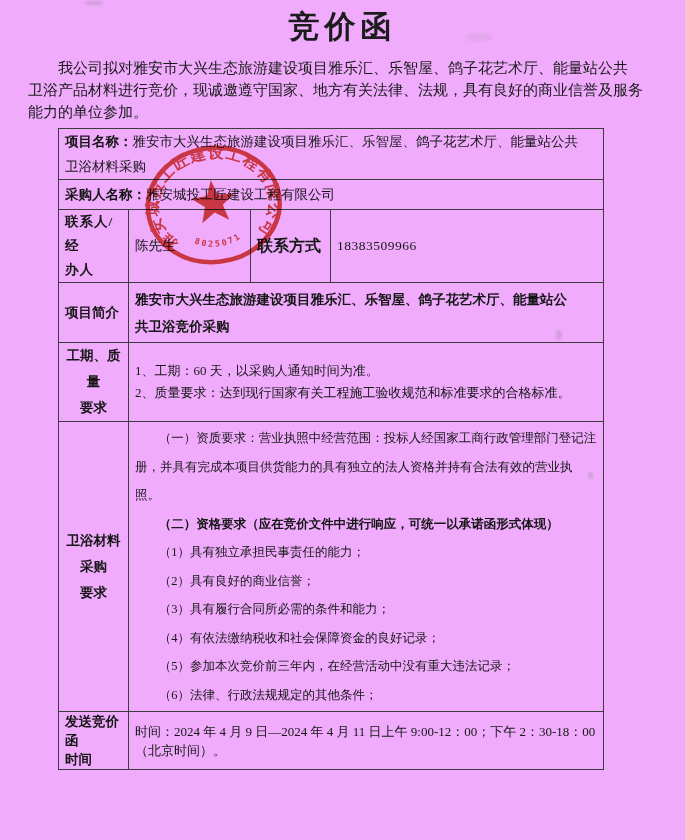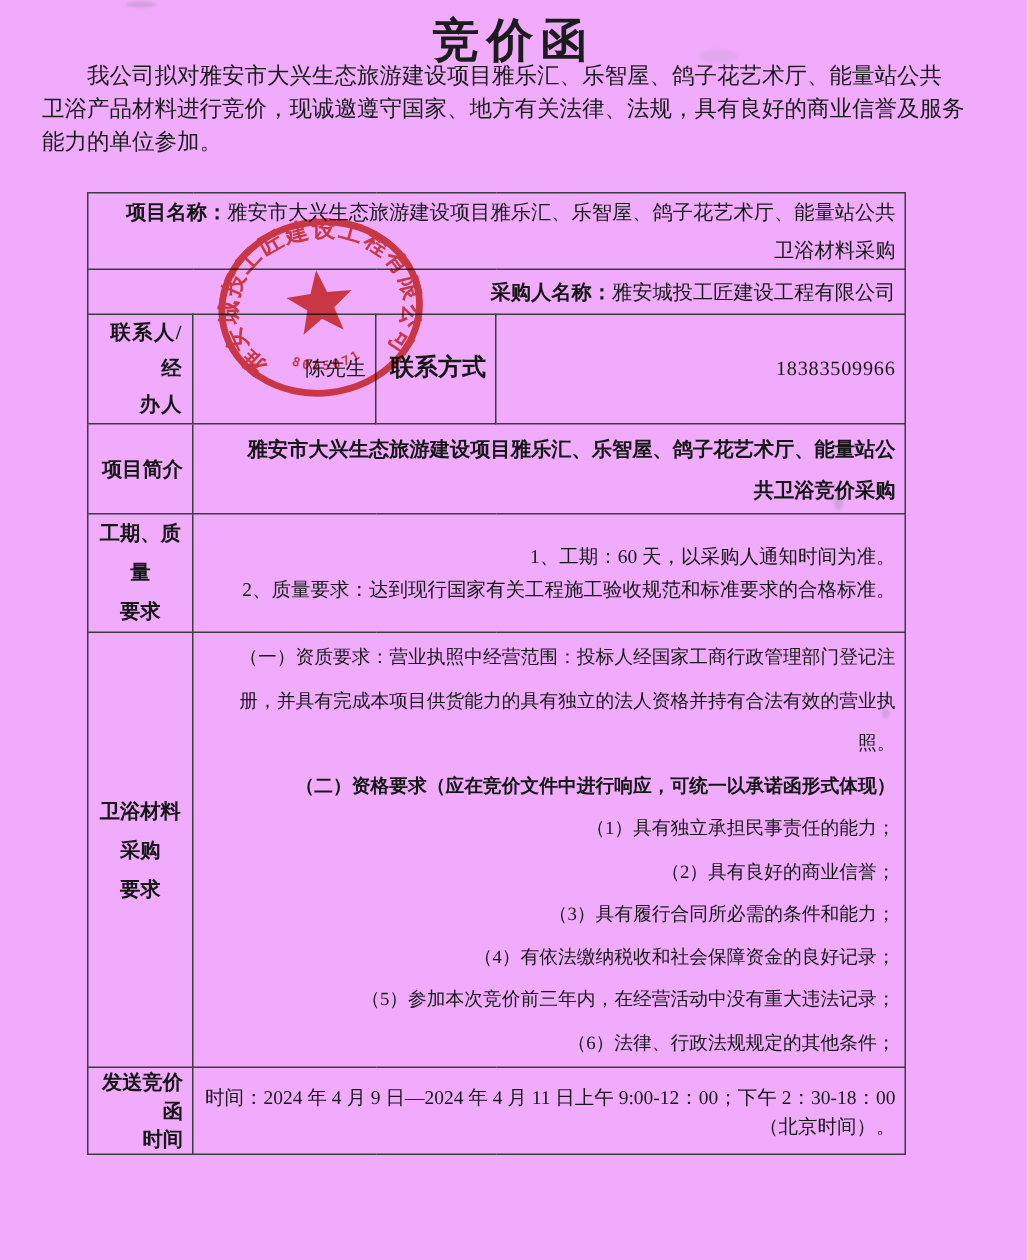--- a/index.html
+++ b/index.html
@@ -7,31 +7,31 @@
     position:relative;width:685px;height:840px;overflow:hidden;
     background:#f0abfc;color:#161616;
     font-family:"Liberation Serif","DejaVu Serif",serif;
     padding-left:36px;
   }
   .doc-title{
     position:absolute;top:6px;left:0;width:685px;text-align:center;
     font-size:31px;font-weight:700;letter-spacing:5px;color:#1c1c1c;
   }
   .intro{
-    position:absolute;top:40px;left:28px;width:632px;
+    position:absolute;top:57px;left:28px;width:632px;
     font-size:15px;line-height:22px;white-space:pre-line;text-indent:2em;
     color:#1a1a1a;
   }
   table.bid{
     position:absolute;left:58px;top:128px;width:545px;
     border-collapse:collapse;table-layout:fixed;
   }
   table.bid td{
     border:1px solid #3c3c3c;vertical-align:middle;
-    font-size:13.5px;line-height:26px;padding:0 6px;overflow:hidden;text-align:right;
+    font-size:13.5px;line-height:26px;padding:0 6px;overflow:hidden;
   }
   td.lab{
     font-weight:700;font-size:12.5px;line-height:26px;
     white-space:pre-line;padding:0 2px;text-align:left;
   }
   td.lab.ctr{text-align:center;}
   .prewrap{white-space:pre-line;}
   td.cell-contact-label{letter-spacing:1px;}
   .r1 .con,.r2 .con{line-height:25px;}
   .r4 .con{line-height:27px;font-weight:bold;}

